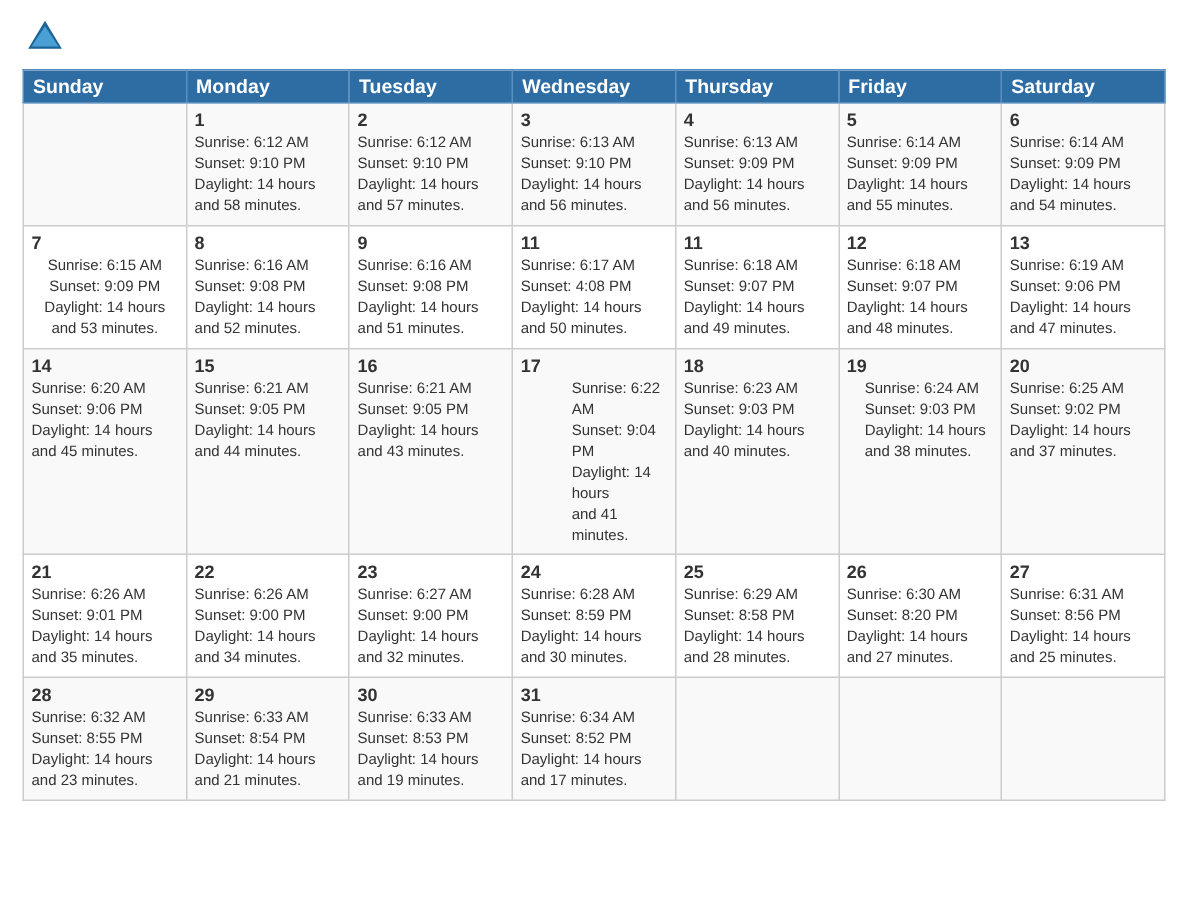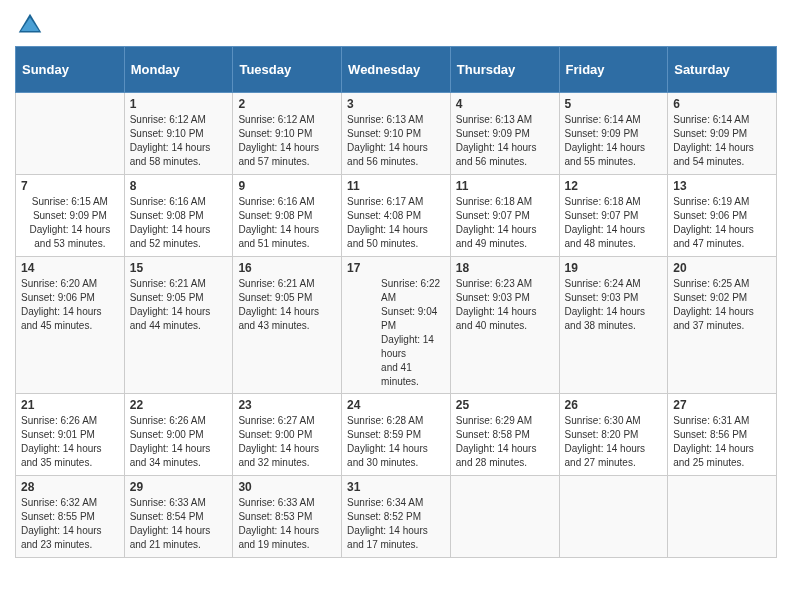--- a/index.html
+++ b/index.html
@@ -54,21 +54,21 @@
     }
     table {
       width: 100%;
       border-collapse: collapse;
       table-layout: fixed;
     }
     thead tr th {
       background-color: #2e6da4;
       color: white;
       text-align: left;
-      padding: 15px 6px;
+      padding: 3px 6px;
       font-size: 13px;
       font-weight: bold;
       border: 1px solid #5a90c0;
     }
     tbody tr td {
       border: 1px solid #ccc;
       vertical-align: top;
       padding: 4px 5px;
       font-size: 10.5px;
       color: #333;
@@ -253,21 +253,21 @@
           </td>
           <td>
             <span class="day-num">18</span>
             <div class="day-info" style="white-space: pre-line;">Sunrise: 6:23 AM
 Sunset: 9:03 PM
 Daylight: 14 hours
 and 40 minutes.</div>
           </td>
           <td>
             <span class="day-num">19</span>
-            <div class="day-info" style="white-space: pre-line;">Sunrise: 6:24 AM
+            <div class="day-info" style="white-space: pre-line; margin-left: 12px;">Sunrise: 6:24 AM
 Sunset: 9:03 PM
 Daylight: 14 hours
 and 38 minutes.</div>
           </td>
           <td>
             <span class="day-num">20</span>
             <div class="day-info" style="white-space: pre-line;">Sunrise: 6:25 AM
 Sunset: 9:02 PM
 Daylight: 14 hours
 and 37 minutes.</div>

